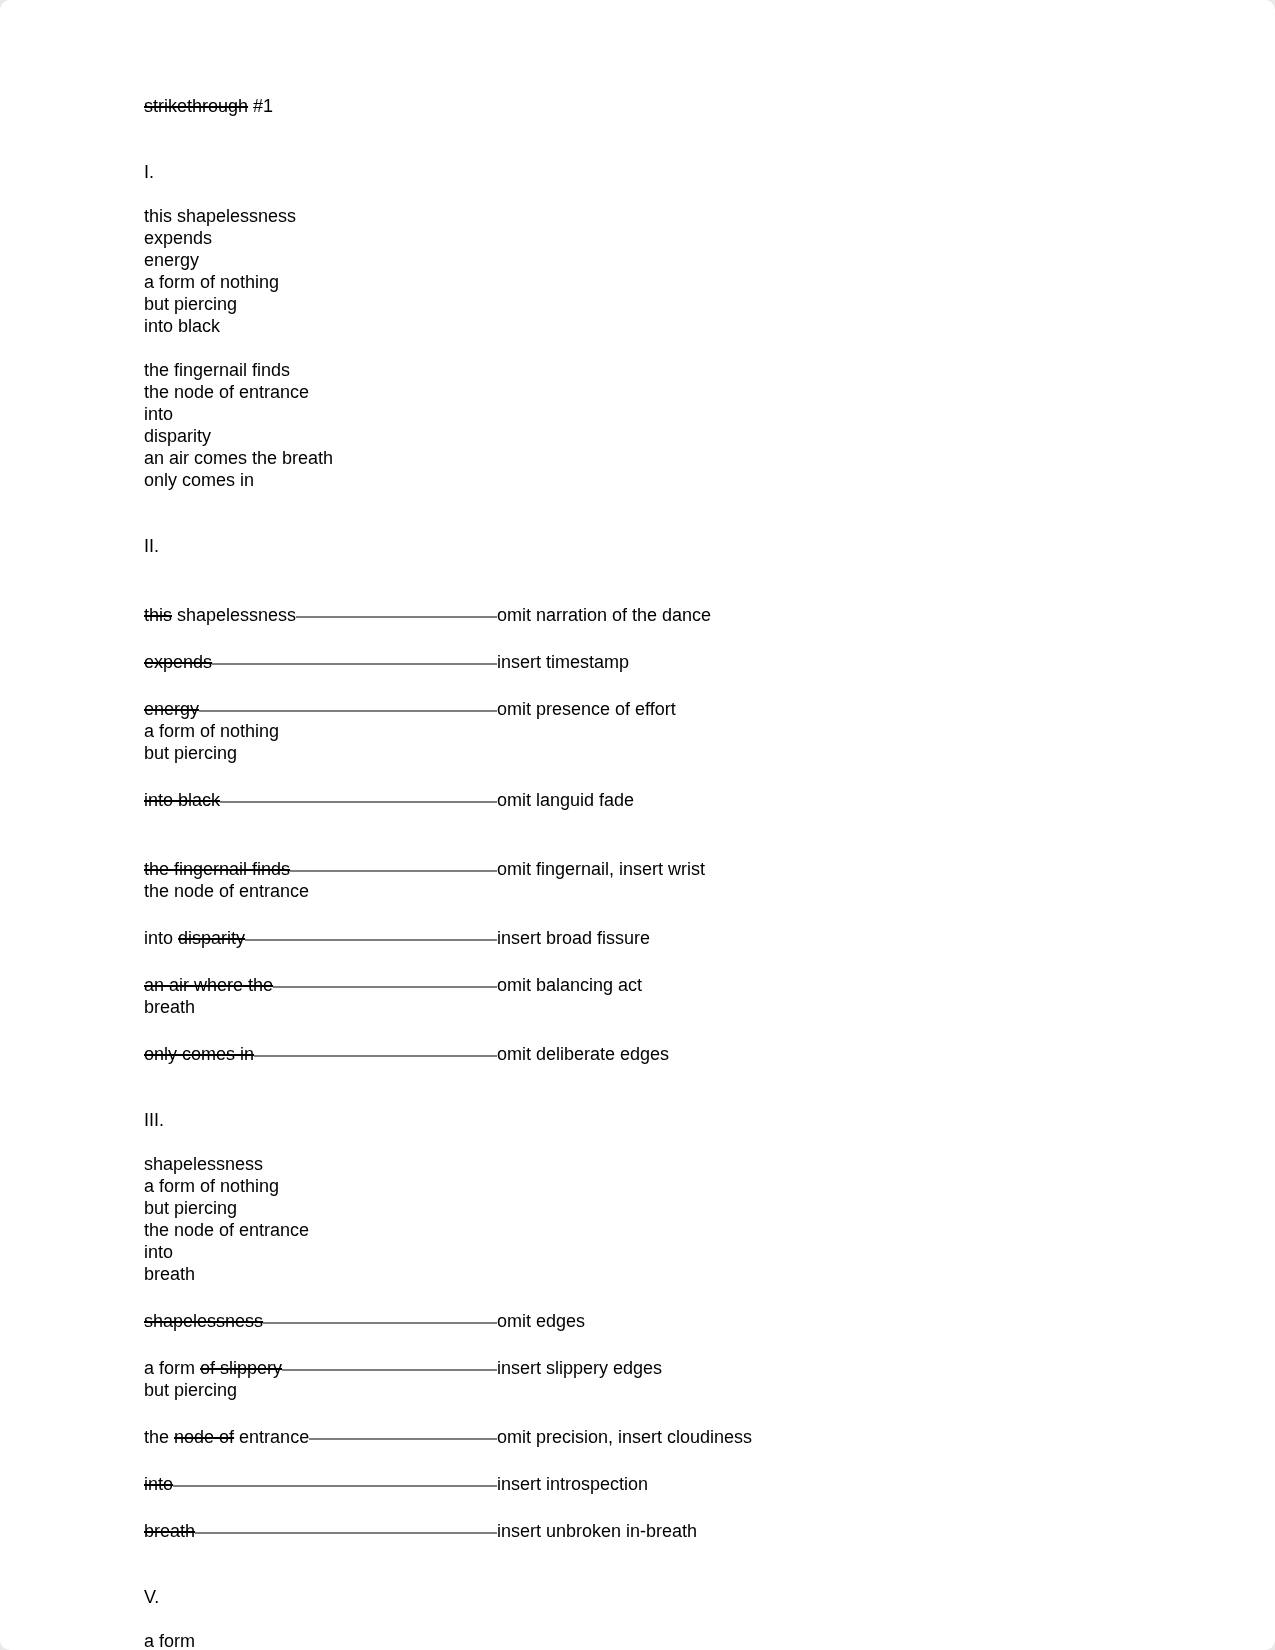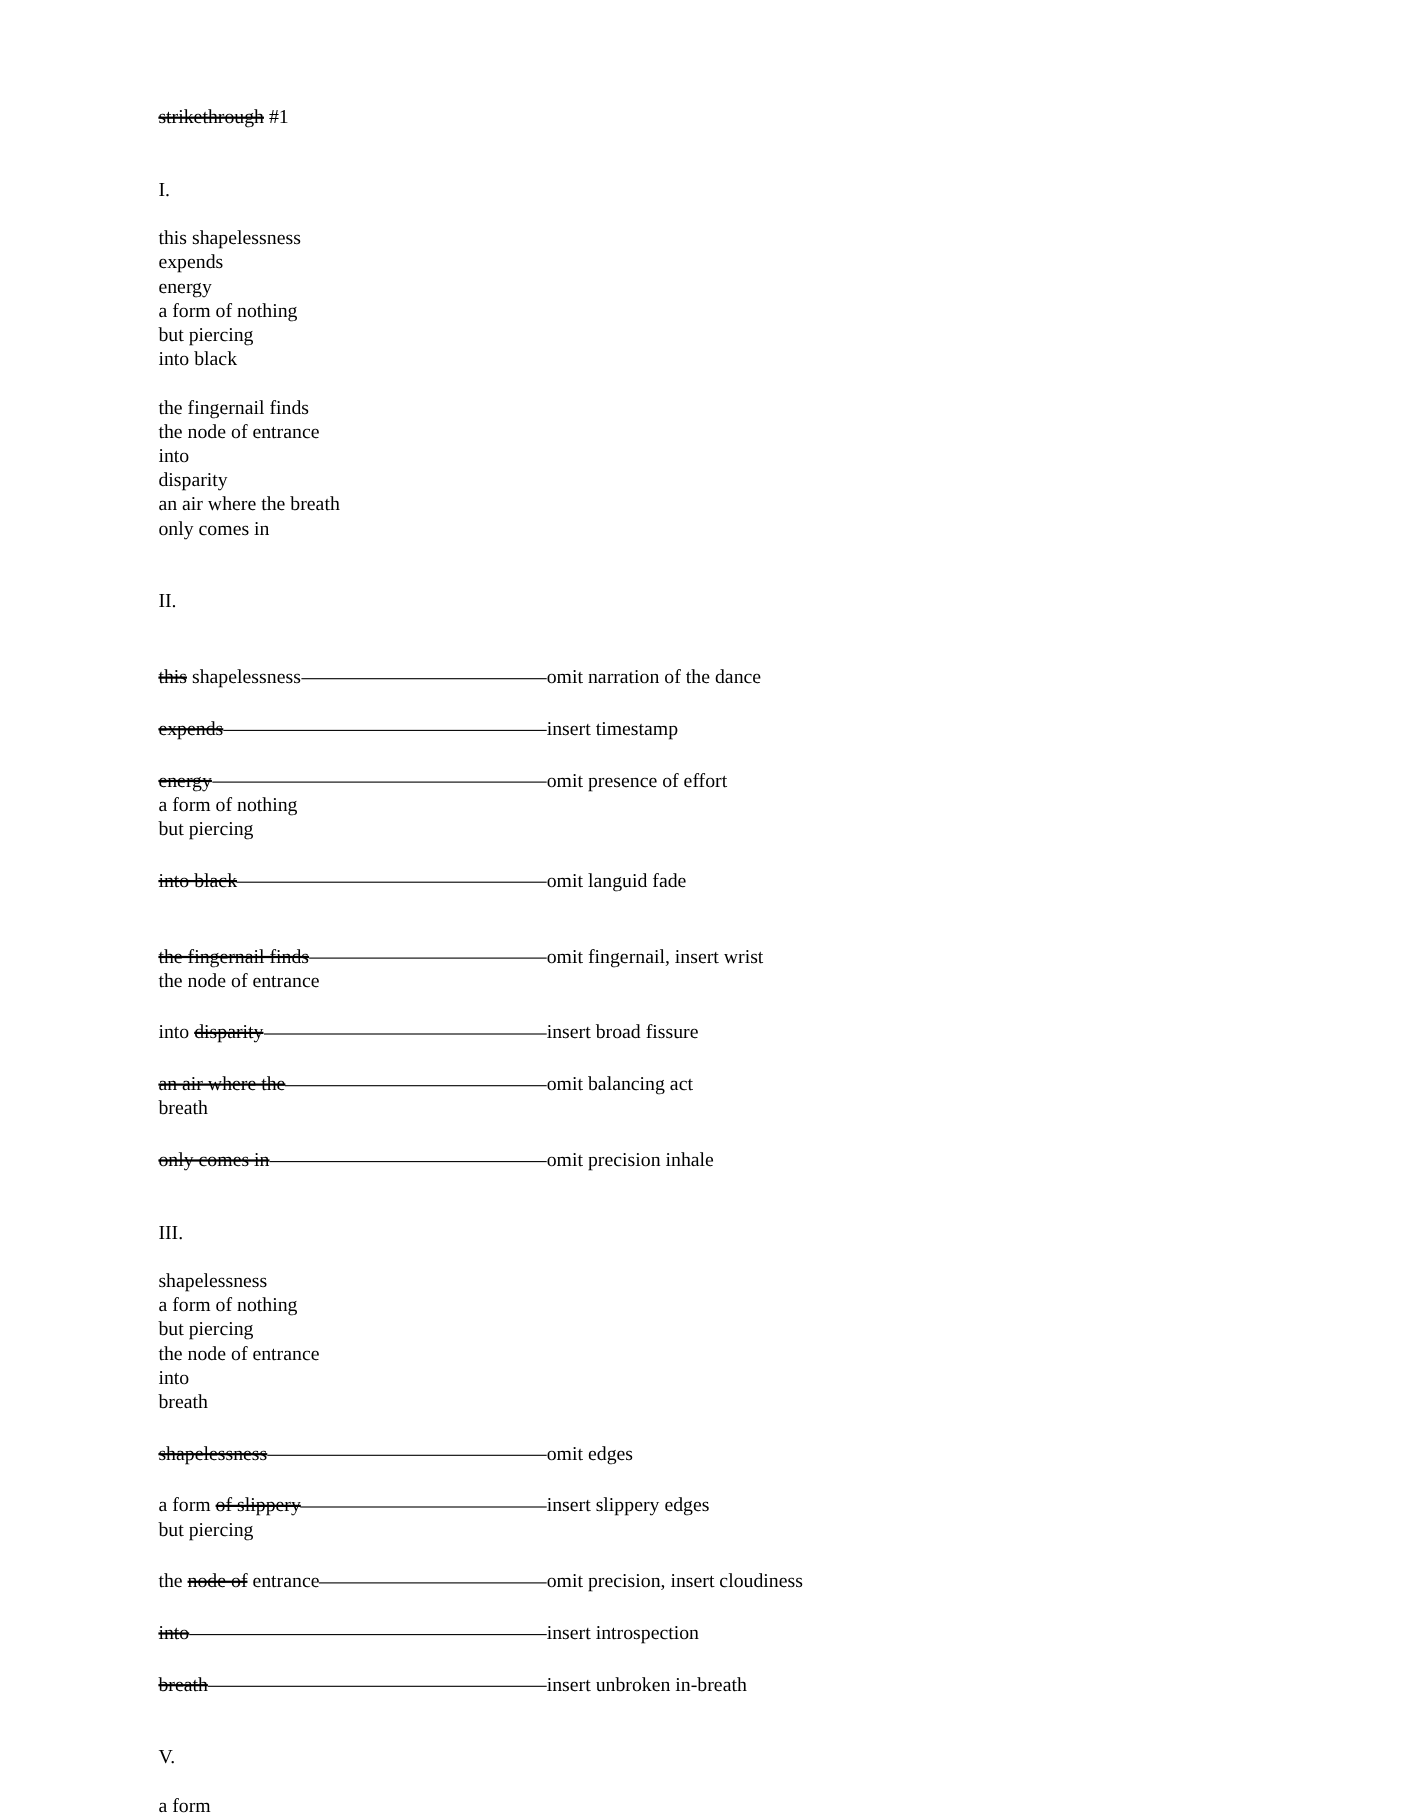--- a/index.html
+++ b/index.html
@@ -1,24 +1,25 @@
 <!DOCTYPE html>
 <html style="--bg: #ffffff; --fg: #000000;"><head>
 <meta charset="utf-8">
 <style>
   :root { --bg:#ffffff; --fg:#000000; }
   * { box-sizing: border-box; }
   html,body { margin:0; padding:0; background:#e9e9e9; }
   .canvas {
     width:1275px; height:1650px; margin:0 auto;
     background:var(--bg); color:var(--fg);
-    font-family:Liberation Serif, serif;
+    font-family:Liberation Sans, sans-serif;
     font-size:18px; line-height:22px;
     padding:95px 80px 0 144px;
     overflow:hidden;
+    border-radius:10px;
   }
   .doc-title { margin:0 0 44px 0; }
   .doc-title s, .doc-title span { white-space:pre; }
   s { text-decoration:line-through; text-decoration-thickness:1.8px; }
   .section-heading { margin-top:44px; margin-bottom:22px; }
   .stanza + .stanza { margin-top:22px; }
   .line { display:flex; align-items:baseline; }
   .left { display:flex; width:353px; flex:none; align-items:flex-start; }
   .left .seg { white-space:pre; }
   .leader {
@@ -85,21 +86,21 @@
               <span class="seg">into</span>
             </span>
           </div>
           <div class="line">
             <span class="left">
               <span class="seg">disparity</span>
             </span>
           </div>
           <div class="line">
             <span class="left">
-              <span class="seg">an air where the breath</span>
+              <span class="seg">an air comes the breath</span>
             </span>
           </div>
           <div class="line">
             <span class="left">
               <span class="seg">only comes in</span>
             </span>
           </div>
         </div>
       </div>
       <div class="section">
@@ -176,21 +177,21 @@
           <div class="line">
             <span class="left">
               <span class="seg">breath</span>
             </span>
           </div>
           <div class="line">
             <span class="left">
               <s class="seg">only comes in</s>
               <span class="leader"></span>
             </span>
-            <span class="note">omit precision inhale</span>
+            <span class="note">omit deliberate edges</span>
           </div>
         </div>
       </div>
       <div class="section">
         <div class="section-heading">III.</div>
         <div class="stanza">
           <div class="line">
             <span class="left">
               <span class="seg">shapelessness</span>
             </span>

